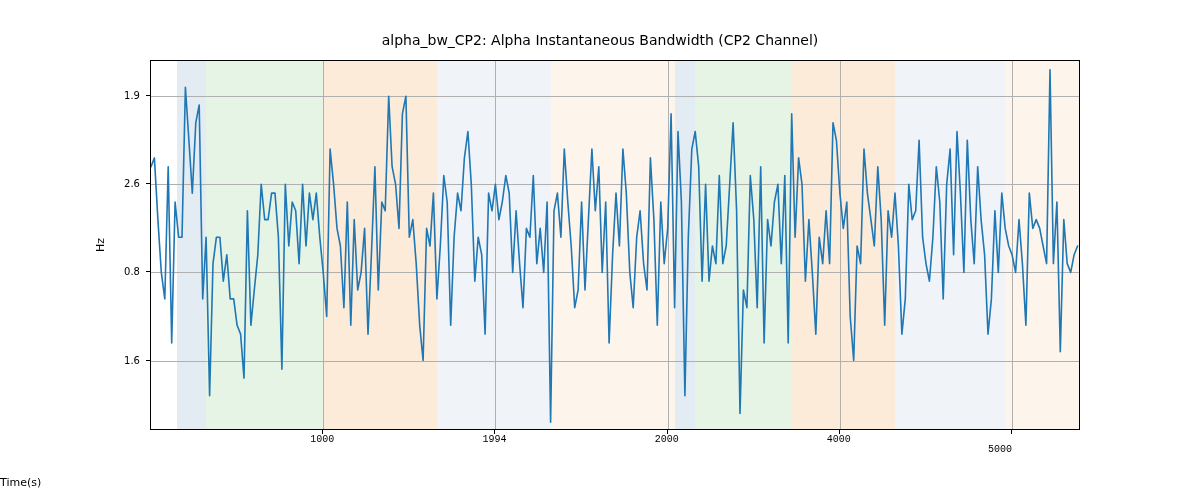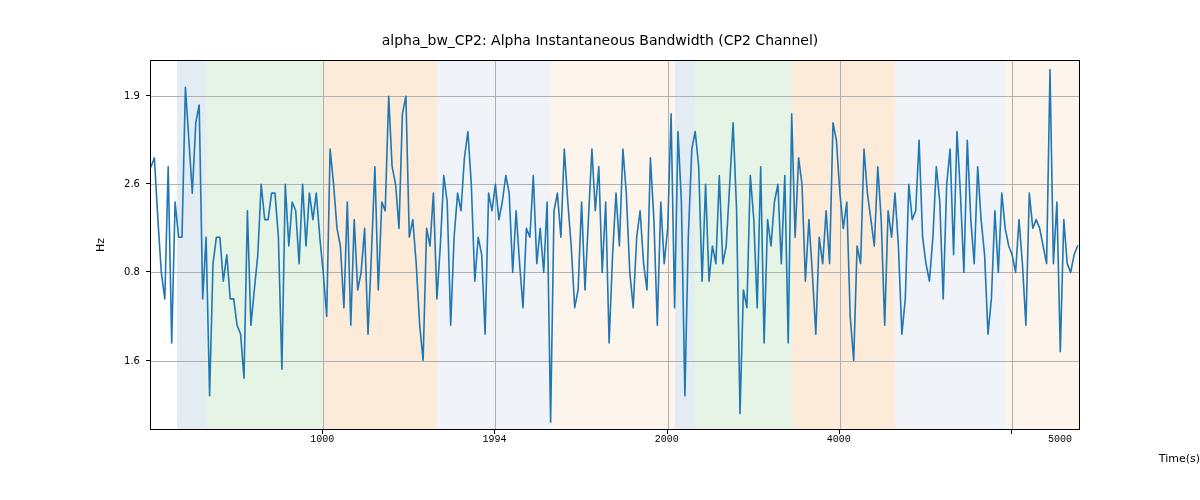--- a/index.html
+++ b/index.html
@@ -58,23 +58,23 @@
   .ytick {
     position: absolute;
     left: 120px;
     transform: translateY(-50%);
     text-align: center;
     width: 24px;
     font-size: 10px;
   }
   .xlabel {
     position: absolute;
-    top: 452px;
+    top: 476px;
     width: 100%;
-    text-align: right;
+    text-align: left;
     font-size: 11px;
   }
   .ylabel {
     position: absolute;
     left: 100px;
     top: 245px;
     transform: translate(-50%, -50%) rotate(-90deg);
     font-size: 11px;
   }
   svg.line {
@@ -147,15 +147,15 @@
     <div class="ytick" style="top: 95.2381px;">1.9</div>
     <div class="tickmark-y" style="top: 95.2381px;"></div>
     <div class="xtick" style="left: 322.222px;">1000</div>
     <div class="tickmark-x" style="left: 322.222px;"></div>
     <div class="xtick" style="left: 494.444px;">1994</div>
     <div class="tickmark-x" style="left: 494.444px;"></div>
     <div class="xtick" style="left: 666.667px;">2000</div>
     <div class="tickmark-x" style="left: 666.667px;"></div>
     <div class="xtick" style="left: 838.889px;">4000</div>
     <div class="tickmark-x" style="left: 838.889px;"></div>
-    <div class="xtick" style="left: 1060px;">5000</div>
+    <div class="xtick" style="left: 1000px; margin-top: 10px;">5000</div>
     <div class="tickmark-x" style="left: 1011.11px;"></div>
   </div>
 
 </body></html>

